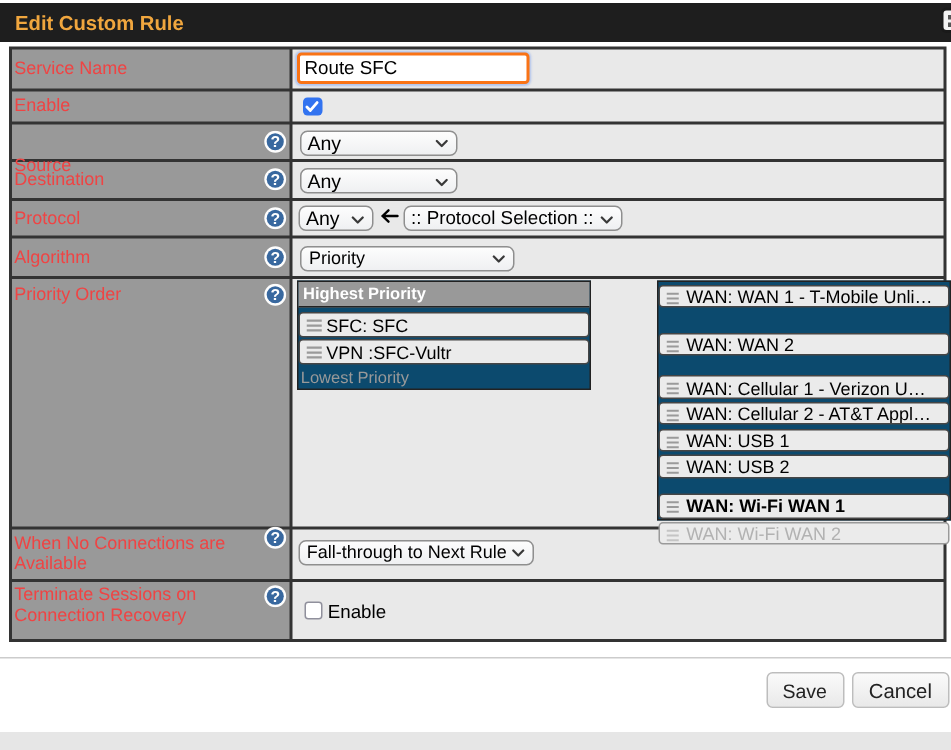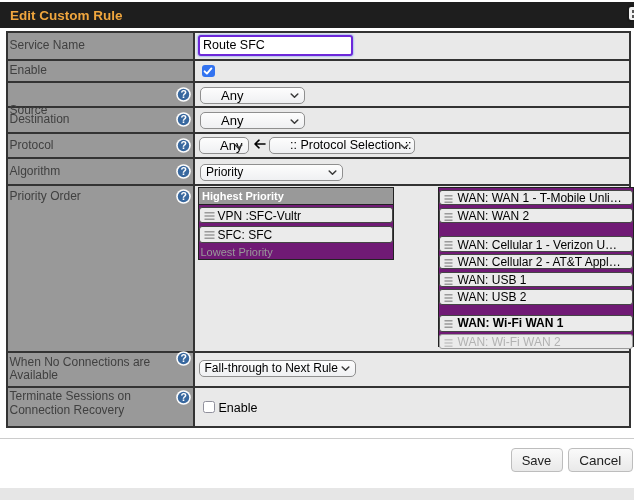--- a/index.html
+++ b/index.html
@@ -4,29 +4,29 @@
 * { margin:0; padding:0; box-sizing:border-box; }
 html,body { width:634px; height:500px; background:#fff; font-family:"Liberation Sans", sans-serif; position:relative; overflow:hidden; -webkit-font-smoothing:antialiased; }
 .abs { position:absolute; }
 .hdr { position:absolute; left:0; top:2px; width:634px; height:26px; background:#1e1e1e; color:#f0a63e; font-size:13.5px; font-weight:bold; line-height:27px; padding-left:10px; }
 .clbtn { position:absolute; left:627px; top:5px; width:14px; height:17px; background:#f2f2f2; border:2px solid #1a1a1a; border-radius:4px; }
 .clbtn:before { content:""; position:absolute; left:3px; top:3px; width:8px; height:3px; background:#555; }
 .clbtn:after { content:""; position:absolute; left:3px; top:8px; width:8px; height:3px; background:#555; }
 .tbl { position:absolute; left:6px; top:31px; width:625px; height:397px; background:#333; }
 .lc { position:absolute; left:8px; width:185px; background:#999; }
 .rc { position:absolute; left:195px; width:434px; background:#e9e9e9; }
-.lbl { position:absolute; left:9.5px; color:#404040; font-size:12px; line-height:13.5px; width:170px; }
+.lbl { position:absolute; left:9.5px; color:#ef4444; font-size:12px; line-height:13.5px; width:170px; }
 .qi { position:absolute; }
-.sel { position:absolute; height:17px; background:linear-gradient(#fdfdfd,#eff0f2); border:1px solid #8f8f8f; border-radius:5px; font-size:12.5px; color:#000; line-height:15px; padding-left:20px; white-space:nowrap; }
+.sel { position:absolute; height:17px; background:linear-gradient(#fdfdfd,#eff0f2); border:1px solid #8f8f8f; border-radius:5px; font-size:12.5px; color:#000; line-height:15px; padding-left:4px; white-space:nowrap; }
 .sel .ch { position:absolute; right:5px; top:5.5px; }
-.inp { position:absolute; left:197.5px; top:35px; width:155.5px; height:21px; background:#fff; border:2px solid #6d28d9; border-radius:3px; box-shadow:0 0 1.5px 1px rgba(90,140,245,.4); font-size:12.5px; line-height:17px; padding-left:3.5px; color:#000; }
+.inp { position:absolute; left:197.5px; top:35px; width:155.5px; height:21px; background:#fff; border:2px solid #f97316; border-radius:3px; box-shadow:0 0 1.5px 1px rgba(90,140,245,.4); font-size:12.5px; line-height:17px; padding-left:3.5px; color:#000; }
 .cb { position:absolute; width:12.5px; height:12.5px; border-radius:3px; }
 .cb1 { background:#3273f0; }
 .cb0 { background:#fff; border:1.5px solid #90909c; border-radius:2.5px; }
-.pbox { position:absolute; background:#701a75; border:1.5px solid #222; }
+.pbox { position:absolute; background:#0c4a6e; border:1.5px solid #222; }
 .phead { font-size:12.5px; padding-left:3px; }
 .item { position:relative; background:#ebebeb; border:1px solid #454545; border-radius:3px; font-size:12px; color:#000; white-space:nowrap; overflow:hidden; }
 .item .hd { position:absolute; left:3.5px; top:3px; }
 .item span { position:absolute; left:17.5px; top:1.2px; }
 .btn { position:absolute; height:24px; background:linear-gradient(#fafafa,#e9e9e9); border:1px solid #bdbdbd; border-radius:4px; font-size:13px; color:#222; text-align:center; line-height:23px; }
 
 </style></head><body>
 <div class="hdr">Edit Custom Rule</div>
 <div class="clbtn"></div>
 <div class="tbl"></div>
@@ -111,54 +111,54 @@
     <path d="M12 5 L2 5 M6 1.2 L2 5 L6 8.8" stroke="#000" stroke-width="1.6" fill="none" stroke-linecap="round" stroke-linejoin="round"></path>
   </svg>
 <div class="sel" style="left:269px;top:137px;width:145.5px">:: Protocol Selection ::<svg class="ch" width="9" height="6" viewBox="0 0 9 6">
       <path d="M1.2 1 L4.5 4.3 L7.8 1" stroke="#3a3a3a" stroke-width="1.5" fill="none" stroke-linecap="round" stroke-linejoin="round"></path>
     </svg></div>
 <div class="sel" style="left:200px;top:163.5px;width:142.5px;font-size:12px;padding-left:5px">Priority<svg class="ch" width="9" height="6" viewBox="0 0 9 6">
       <path d="M1.2 1 L4.5 4.3 L7.8 1" stroke="#3a3a3a" stroke-width="1.5" fill="none" stroke-linecap="round" stroke-linejoin="round"></path>
     </svg></div>
 <div class="pbox" style="left:198px;top:186.5px;width:196px;height:73.5px">
 <div class="phead" style="background:#999;color:#fff;font-weight:bold;height:17.5px;line-height:17.5px;font-size:11px;border-bottom:1px solid #222">Highest Priority</div>
+<div class="item" style="margin-top:3px;height:16.5px;line-height:14px">
+      <svg class="hd" width="11" height="10" viewBox="0 0 11 10">
+        <g stroke="#9a9a9a" stroke-width="1.5">
+          <line x1="0.5" y1="1.8" x2="10.5" y2="1.8"></line>
+          <line x1="0.5" y1="5.0" x2="10.5" y2="5.0"></line>
+          <line x1="0.5" y1="8.2" x2="10.5" y2="8.2"></line>
+        </g>
+      </svg>
+      <span>SFC: SFC</span>
+    </div>
 <div class="item" style="margin-top:1.5px;height:16.5px;line-height:14px">
       <svg class="hd" width="11" height="10" viewBox="0 0 11 10">
         <g stroke="#9a9a9a" stroke-width="1.5">
           <line x1="0.5" y1="1.8" x2="10.5" y2="1.8"></line>
           <line x1="0.5" y1="5.0" x2="10.5" y2="5.0"></line>
           <line x1="0.5" y1="8.2" x2="10.5" y2="8.2"></line>
         </g>
       </svg>
       <span>VPN :SFC-Vultr</span>
     </div>
-<div class="item" style="margin-top:3px;height:16.5px;line-height:14px">
-      <svg class="hd" width="11" height="10" viewBox="0 0 11 10">
-        <g stroke="#9a9a9a" stroke-width="1.5">
-          <line x1="0.5" y1="1.8" x2="10.5" y2="1.8"></line>
-          <line x1="0.5" y1="5.0" x2="10.5" y2="5.0"></line>
-          <line x1="0.5" y1="8.2" x2="10.5" y2="8.2"></line>
-        </g>
-      </svg>
-      <span>SFC: SFC</span>
-    </div>
 <div class="phead" style="color:#999;font-size:11px;margin-top:3px;padding-left:1.5px">Lowest Priority</div>
 </div>
 <div class="pbox" style="left:438px;top:186.5px;width:196px;height:160.5px">
 <div class="item" style="margin-top:2.2px;height:15.4px;line-height:12.8px;">
       <svg class="hd" width="9" height="10" viewBox="0 0 9 10">
         <g stroke="#9a9a9a" stroke-width="1.4">
           <line x1="0.5" y1="1.8" x2="8.5" y2="1.8"></line>
           <line x1="0.5" y1="5.0" x2="8.5" y2="5.0"></line>
           <line x1="0.5" y1="8.2" x2="8.5" y2="8.2"></line>
         </g>
       </svg>
       <span>WAN: WAN 1 - T-Mobile Unli…</span>
     </div>
-<div class="item" style="margin-top:3px;height:15.4px;line-height:12.8px;">
+<div class="item" style="margin-top:17px;height:15.4px;line-height:12.8px;">
       <svg class="hd" width="9" height="10" viewBox="0 0 9 10">
         <g stroke="#9a9a9a" stroke-width="1.4">
           <line x1="0.5" y1="1.8" x2="8.5" y2="1.8"></line>
           <line x1="0.5" y1="5.0" x2="8.5" y2="5.0"></line>
           <line x1="0.5" y1="8.2" x2="8.5" y2="8.2"></line>
         </g>
       </svg>
       <span>WAN: WAN 2</span>
     </div>
 <div class="item" style="margin-top:13px;height:15.4px;line-height:12.8px;">

